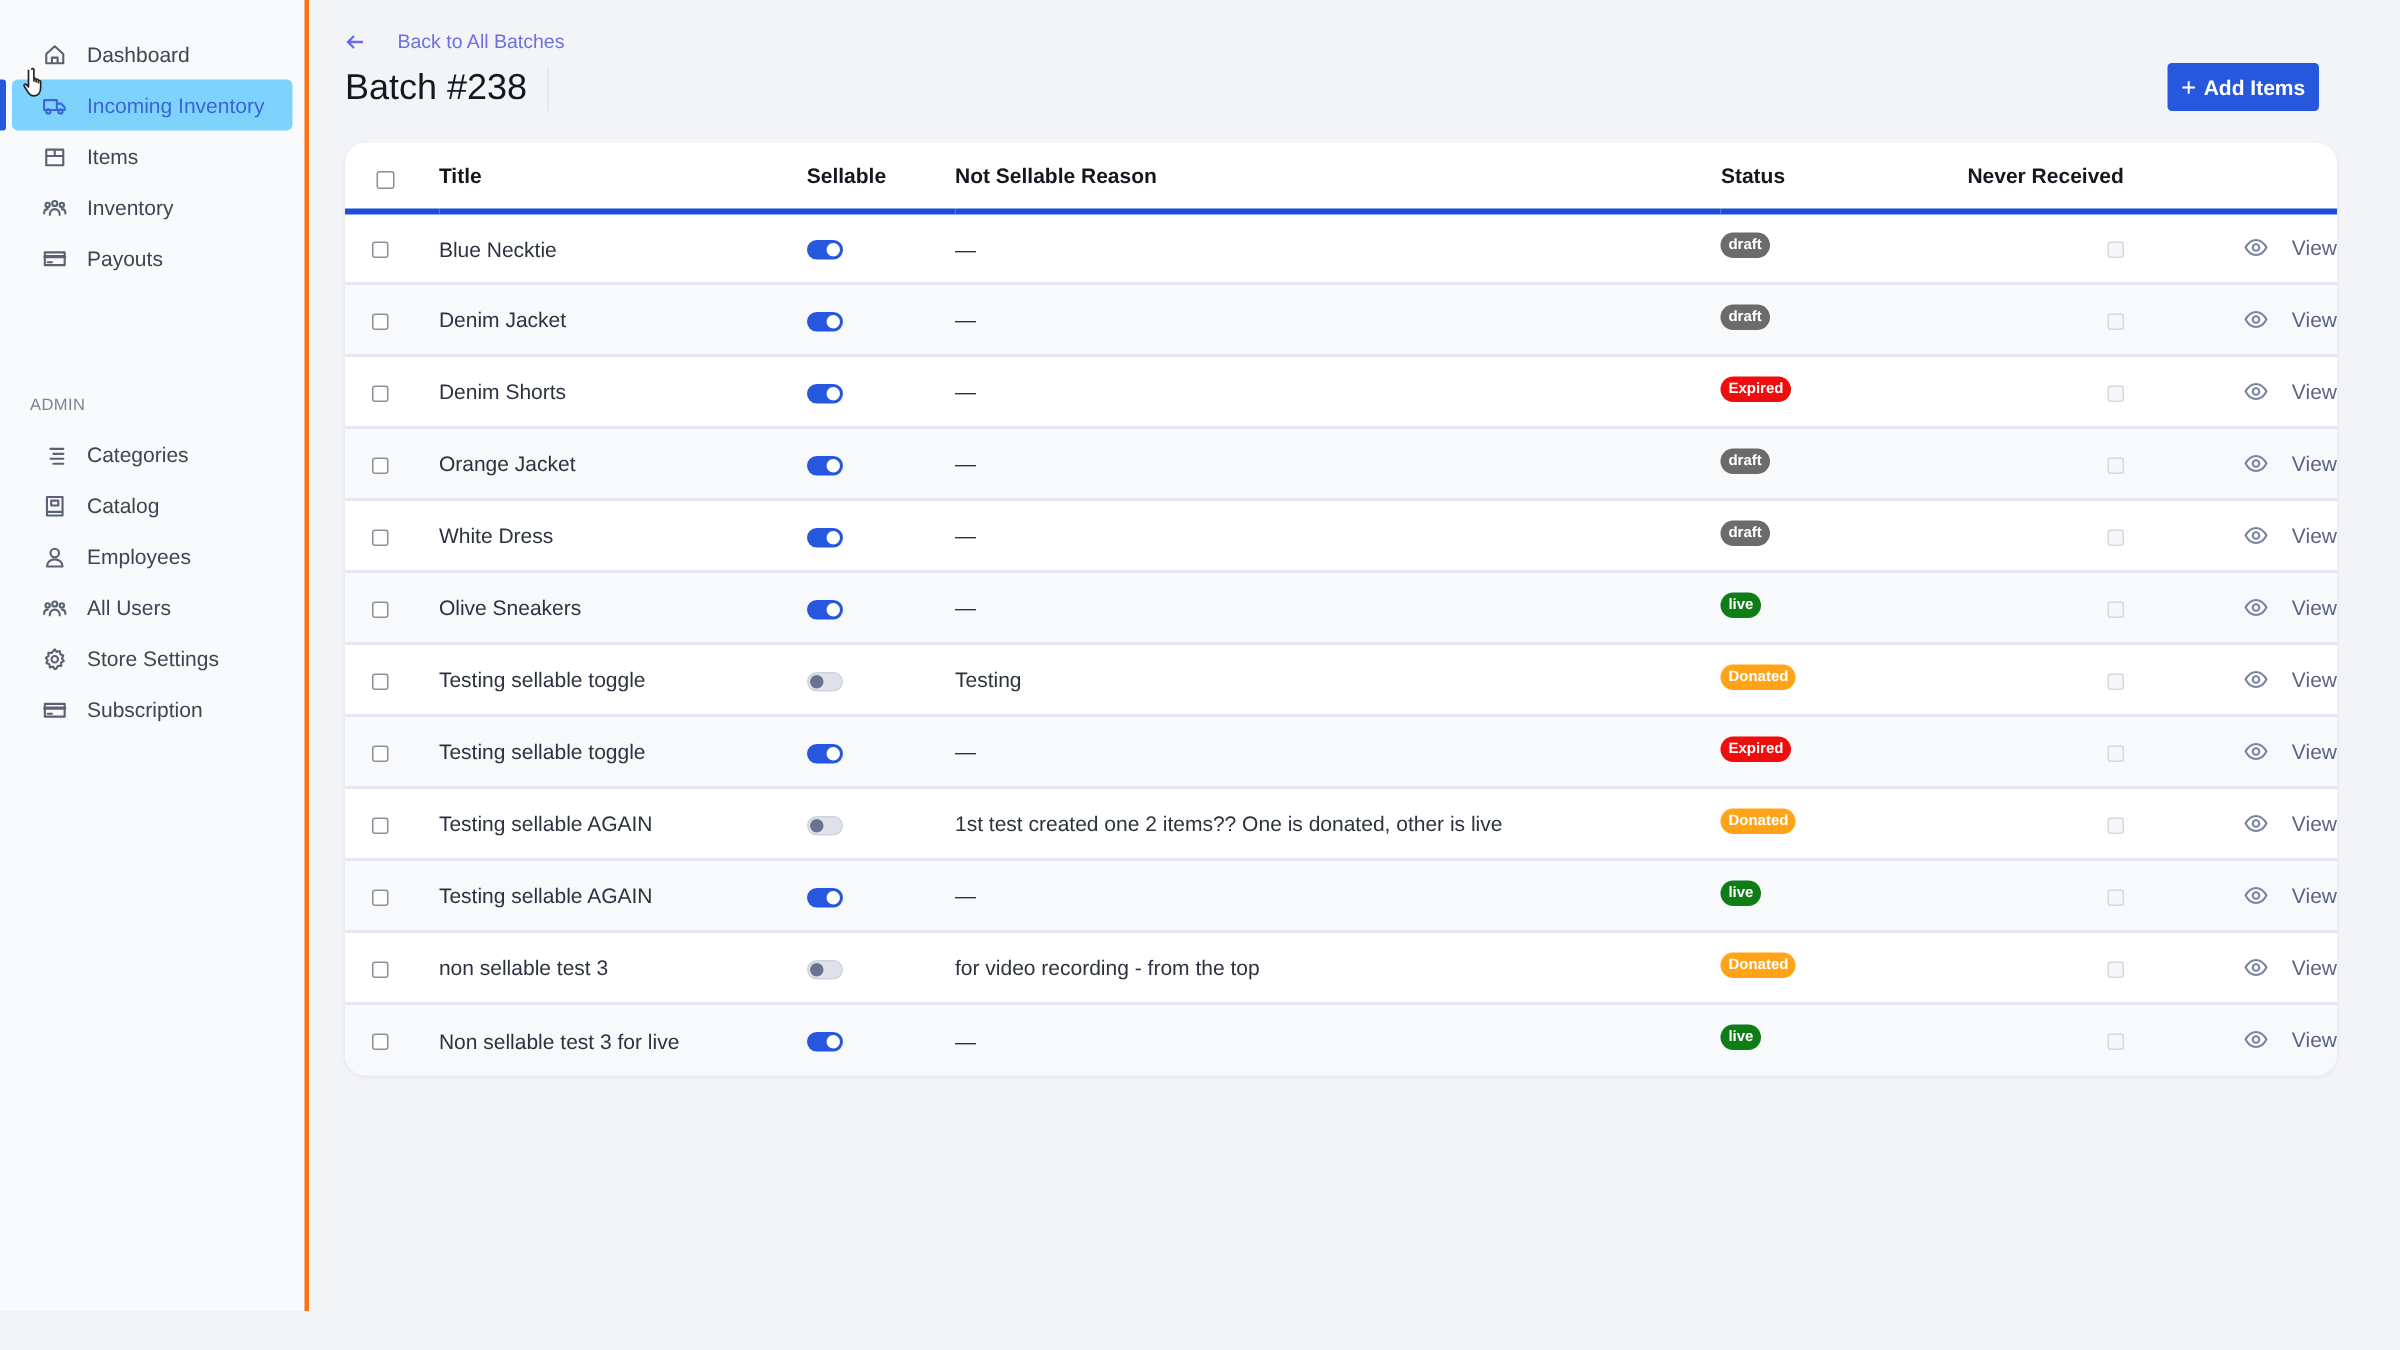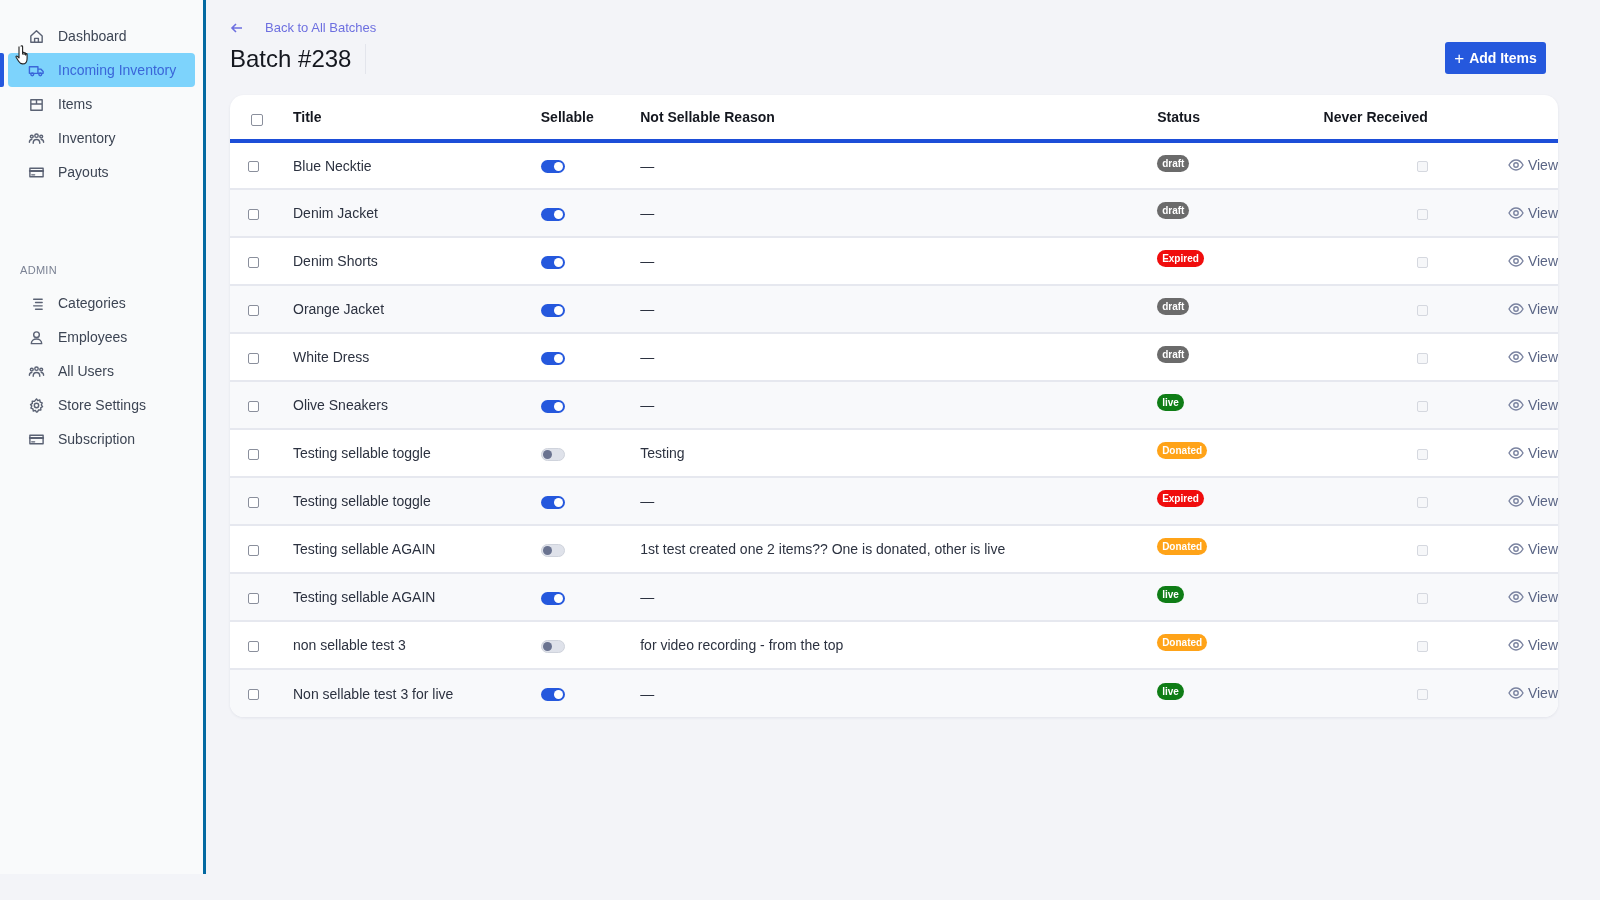--- a/index.html
+++ b/index.html
@@ -1,19 +1,19 @@
 <!DOCTYPE html>
 <html><head>
 <meta charset="utf-8">
 <style>
   * { box-sizing: border-box; margin: 0; padding: 0; }
   html, body { width: 1600px; height: 900px; overflow: hidden; }
   body { background: #f3f4f8; font-family: "Liberation Sans", "DejaVu Sans", sans-serif; color: #1f2430; position: relative; }
 
-  .sidebar { position: absolute; left: 0; top: 0; width: 206px; height: 874px; background: #f9fafb; border-right: 3px solid #0369a1; }
+  .sidebar { position: absolute; left: 0; top: 0; width: 206px; height: 874px; background: #f9fafb; border-right: 3px solid #f97316; }
   .nav { position: absolute; left: 0; right: 0; }
   .nav-item { position: relative; height: 34px; display: flex; align-items: center; margin: 0 8px 0 8px; padding-left: 19px; border-radius: 4px; font-size: 14px; color: #3d4554; cursor: pointer; }
   .nav-item.active { background: #7dd3fc; color: #3a66d9; }
   .nav-item.active::before { content: ""; position: absolute; left: -8px; top: 0; bottom: 0; width: 4px; background: #2658de; border-radius: 0 2px 2px 0; }
   .nav-icon { width: 18px; height: 18px; margin-right: 13px; display: flex; align-items: center; justify-content: center; color: #5b6274; }
   .nav-item.active .nav-icon { color: #3a66d9; }
   .nav-icon svg { width: 17px; height: 17px; stroke: currentColor; fill: none; stroke-width: 1.5; stroke-linecap: round; stroke-linejoin: round; }
   .section-label { position: absolute; left: 20px; top: 264px; font-size: 11px; letter-spacing: 0.3px; color: #7b8294; }
   .cursor { position: absolute; left: 14px; top: 44px; width: 22px; height: 26px; z-index: 5; }
 
@@ -44,21 +44,21 @@
 
   .toggle { width: 24px; height: 13px; border-radius: 7px; position: relative; display: inline-block; vertical-align: middle; cursor: pointer; }
   .toggle.on { background: #2558dd; }
   .toggle.off { background: #dfe2ea; border: 1px solid #cfd3dc; }
   .toggle .knob { position: absolute; top: 2px; width: 9px; height: 9px; border-radius: 50%; }
   .toggle.on .knob { right: 2px; background: #fff; }
   .toggle.off .knob { left: 1px; top: 1px; background: #6a7390; }
 
   .badge { display: inline-block; font-size: 10px; font-weight: 700; color: #fff; border-radius: 9px; padding: 2px 5px; line-height: 13px; position: relative; top: -3px; }
 
-  .view-link { display: inline-flex; align-items: center; gap: 4px; color: #5a6585; font-size: 14px; cursor: pointer; }
+  .view-link { display: inline-flex; align-items: center; gap: 16px; color: #5a6585; font-size: 14px; cursor: pointer; }
   .view-link svg { width: 16px; height: 12px; stroke: #7a83a0; fill: none; stroke-width: 1.4; }
 </style>
 </head>
 <body>
 
 <aside class="sidebar">
   <div class="nav" style="top:19px" id="main-nav">
       <div class="nav-item">
         <span class="nav-icon">
           <svg viewBox="0 0 18 18">
@@ -109,20 +109,28 @@
     </div>
   <div class="section-label">ADMIN</div>
   <div class="nav" style="top:286px" id="admin-nav">
       <div class="nav-item">
         <span class="nav-icon">
           <svg viewBox="0 0 18 18">
             <path d="M6 4.5h9 M8 8h7 M6 11.5h9 M8 15h7"></path>
           </svg>
         </span>
         <span>Categories</span>
+      </div>
+      <div class="nav-item">
+        <span class="nav-icon">
+          <svg viewBox="0 0 18 18">
+            <path d="M3.5 2.5h11v13h-11z M3.5 13h11 M6.5 5h5v3.5h-5z"></path>
+          </svg>
+        </span>
+        <span>Catalog</span>
       </div>
       <div class="nav-item">
         <span class="nav-icon">
           <svg viewBox="0 0 18 18">
             <circle cx="9" cy="6" r="3"></circle>
             <path d="M3.5 15.5c0-3 2.5-5 5.5-5s5.5 2 5.5 5z"></path>
           </svg>
         </span>
         <span>Employees</span>
       </div>

